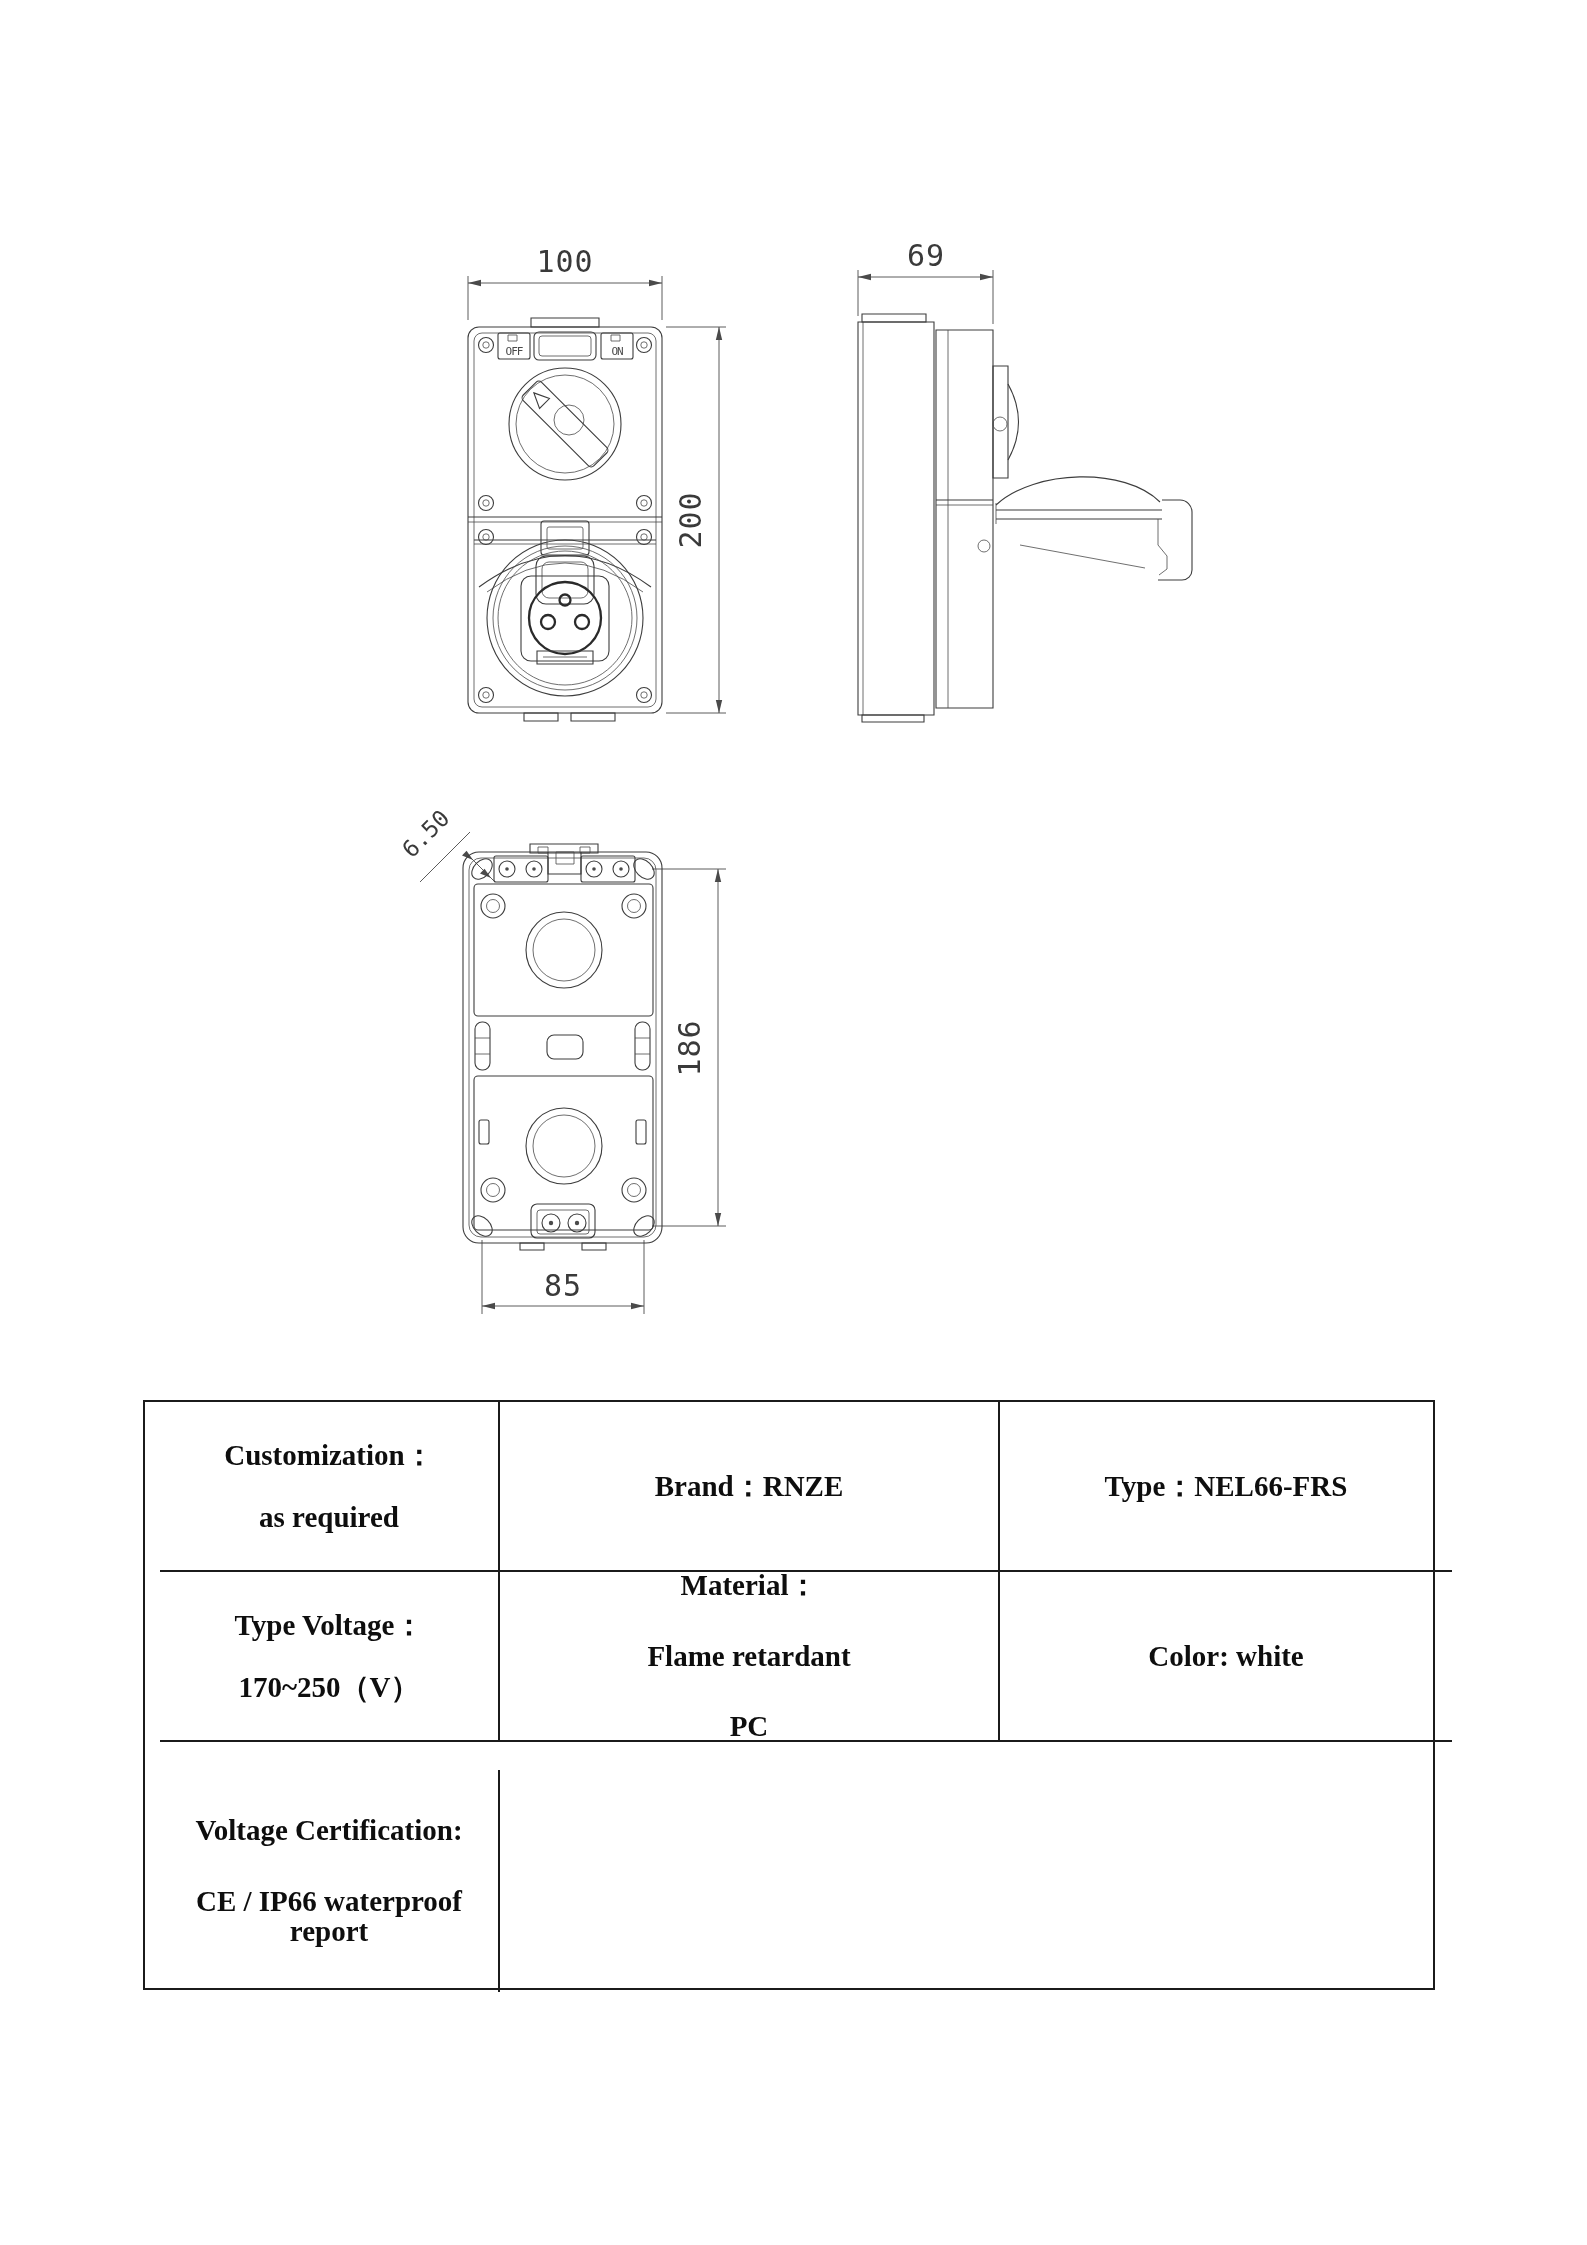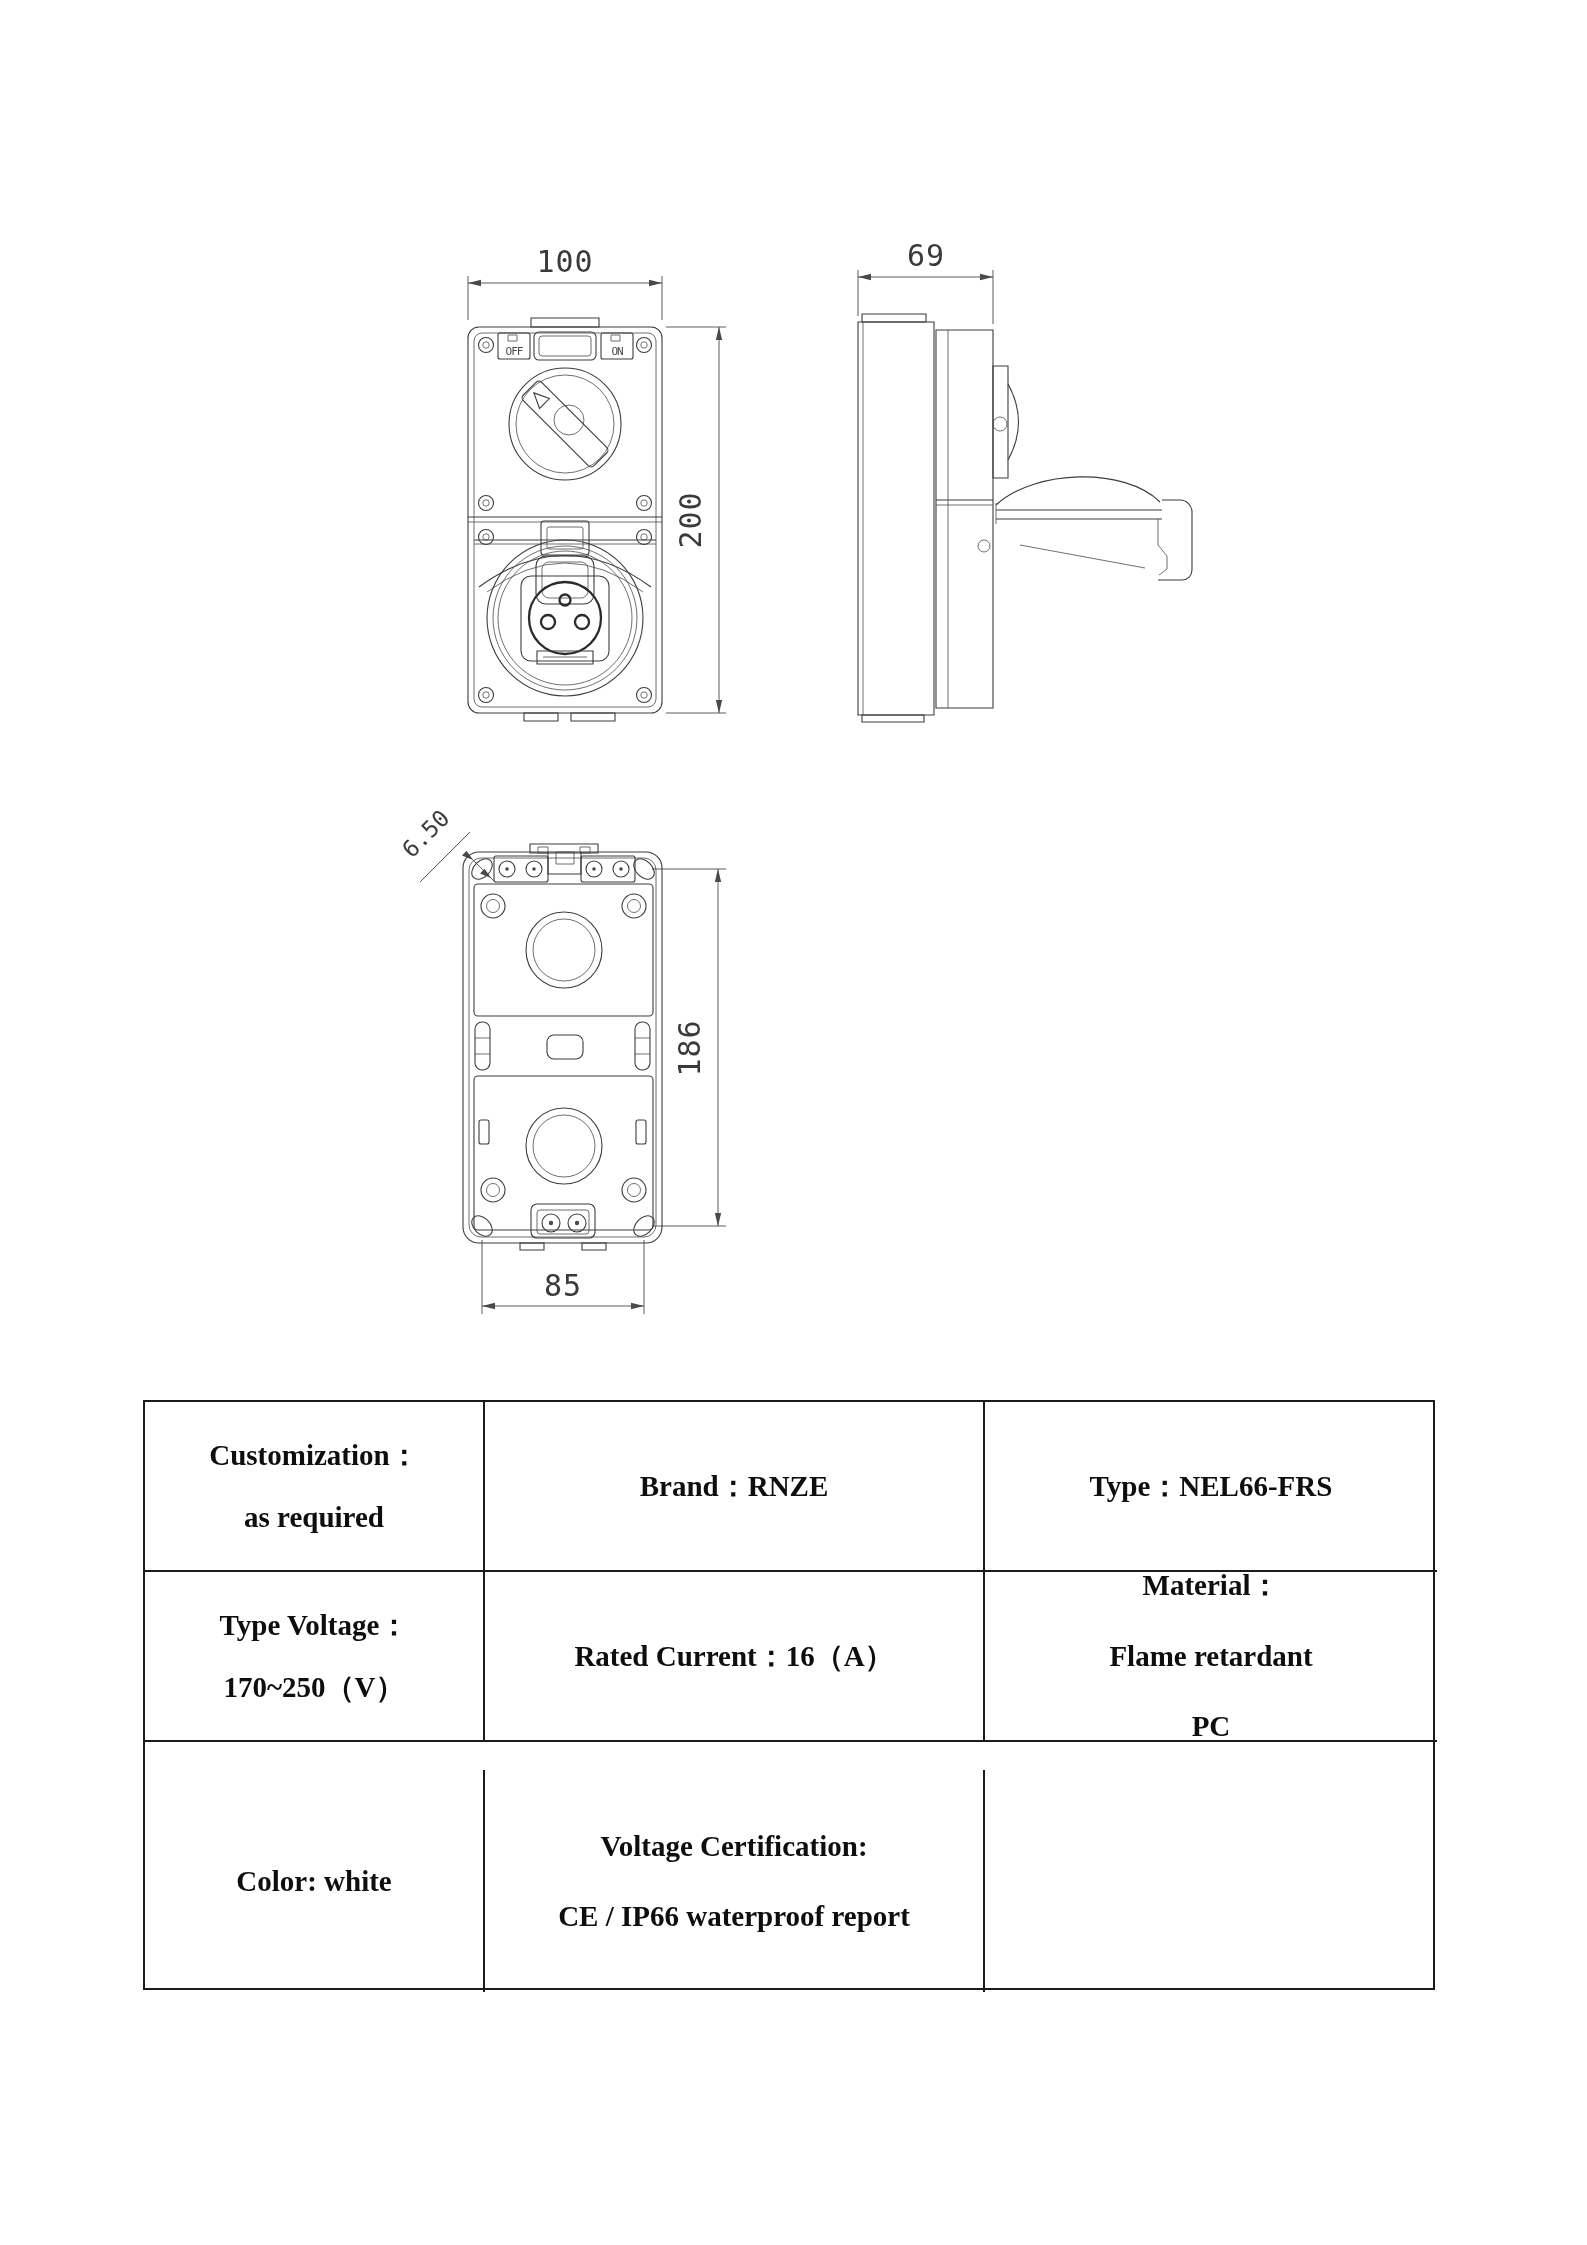--- a/index.html
+++ b/index.html
@@ -10,21 +10,21 @@
   .thin{stroke:#4a4a4a;stroke-width:0.8;fill:none;}
   .bold{stroke:#2a2a2a;stroke-width:2.3;fill:none;}
   .dim{stroke:#4a4a4a;stroke-width:0.9;fill:none;}
   .arr{fill:#4a4a4a;stroke:none;}
   .dimtxt{font-family:"DejaVu Sans Mono",monospace;font-size:30px;fill:#3a3a3a;letter-spacing:1px;}
   .dimtxt.small{font-size:23px;letter-spacing:0;}
   .tinytxt{font-family:"DejaVu Sans Mono",monospace;font-size:11px;fill:#4a4a4a;letter-spacing:-1px;}
   #spec-table{
     position:absolute;left:143px;top:1400px;width:1292px;height:590px;
     display:grid;grid-template-columns:340px 500px 452px;grid-template-rows:170px 170px 250px;
-    border:2px solid #1b1b1b;box-sizing:border-box;background:#fff;
+    border:2px solid #1b1b1b;box-sizing:border-box;background:#fff;padding-left:15px;
   }
   .cell{
     border-right:2px solid #1b1b1b;border-bottom:2px solid #1b1b1b;
     display:flex;flex-direction:column;align-items:center;justify-content:center;
     gap:32px;text-align:center;
     font-family:"Liberation Serif","DejaVu Serif",serif;font-weight:bold;
     font-size:29px;color:#0e0e0e;line-height:1.05;padding:4px 10px;box-sizing:border-box;
   }
   .cell.row3{gap:40px;}
   .cell:nth-child(3n){border-right:none;}
@@ -273,23 +273,20 @@
     <div>Brand：RNZE</div>
   </div>
   <div class="cell">
     <div>Type：NEL66-FRS</div>
   </div>
 
   <div class="cell">
     <div>Type Voltage：</div>
     <div>170~250（V）</div>
   </div>
-  <div class="cell">
-    <div>Rated Current：16（A）</div>
-  </div>
 
   <div class="cell row3">
     <div>Material：</div>
     <div>Flame retardant</div>
     <div>PC</div>
   </div>
   <div class="cell row3">
     <div>Color: white</div>
   </div>
   <div class="cell row3">

